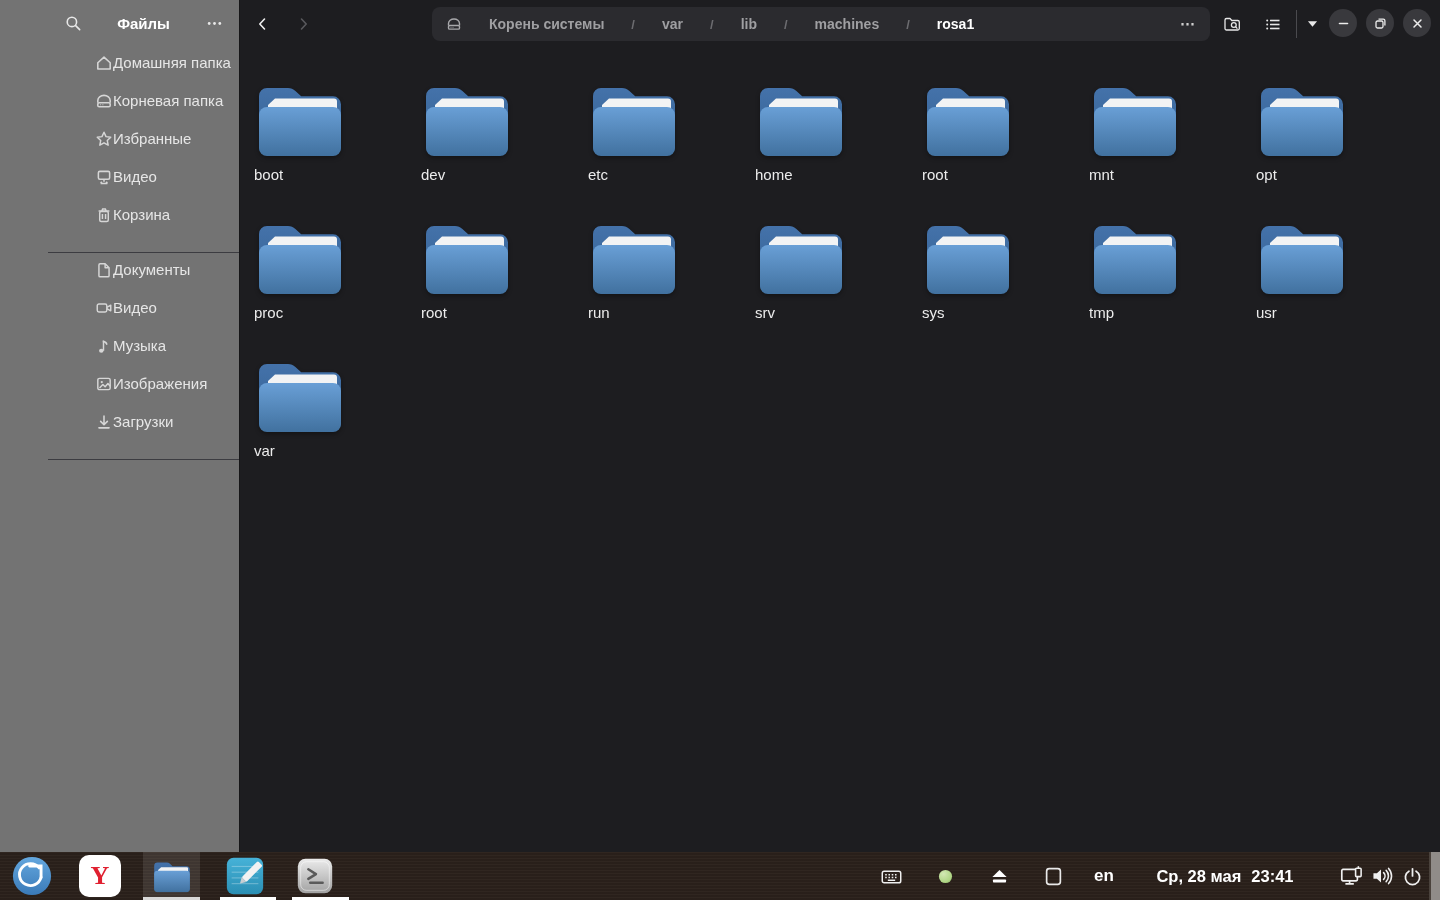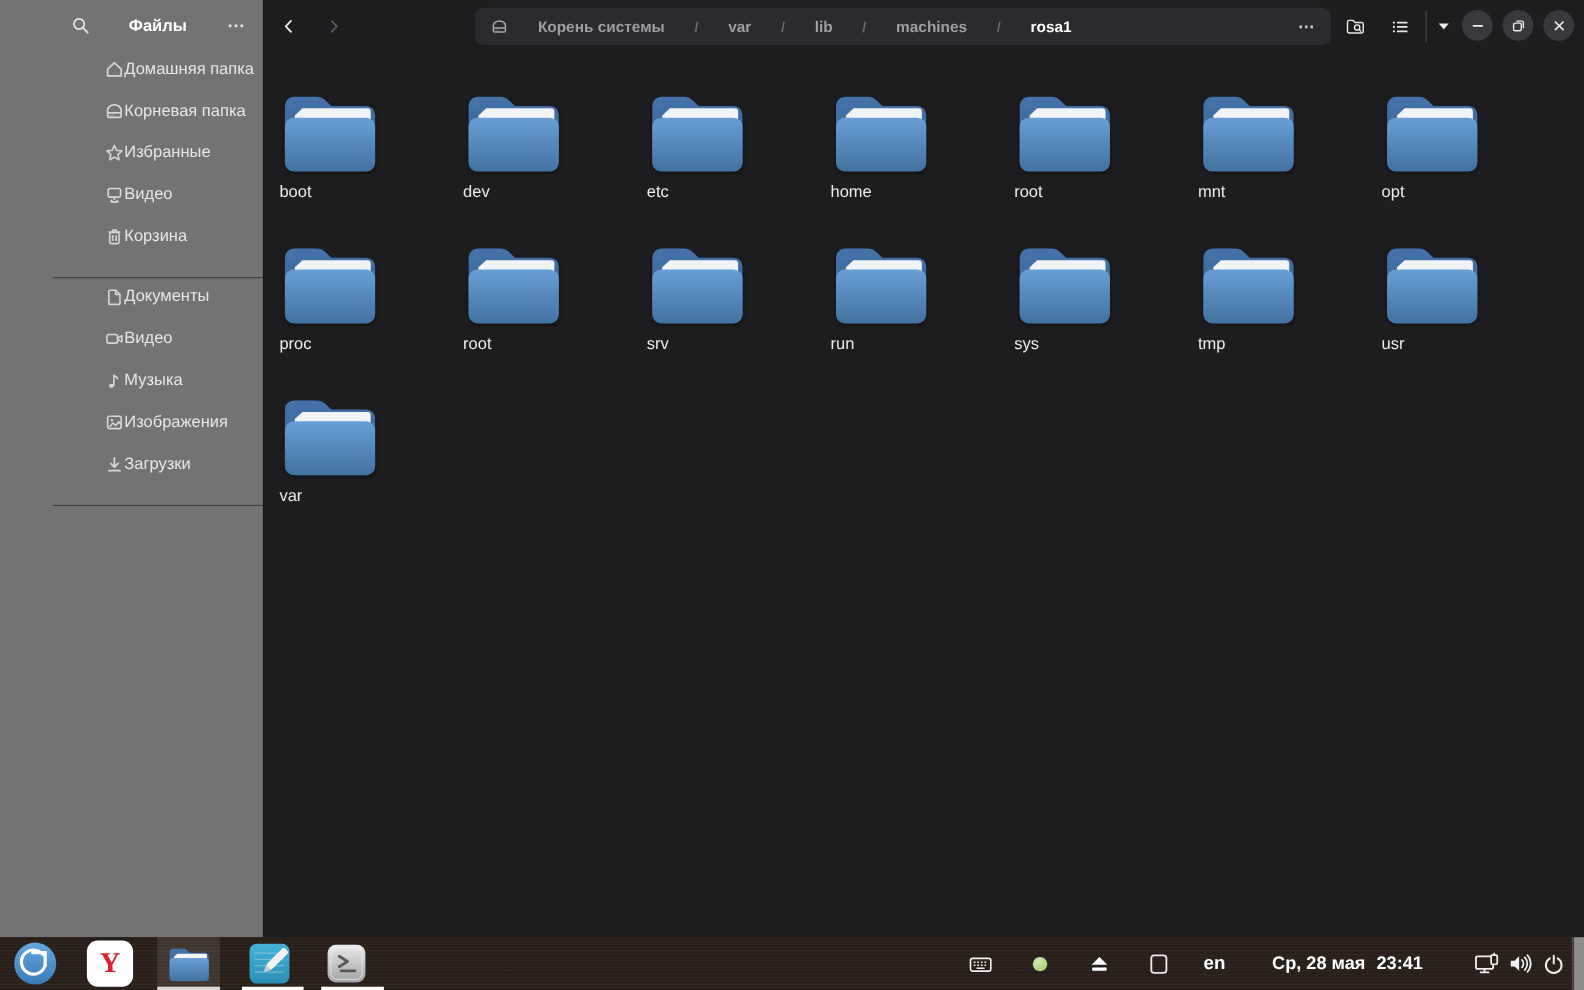--- a/index.html
+++ b/index.html
@@ -376,27 +376,27 @@
         <div class="cell">
             <svg class="folder-svg">
               <use href="#sym-folder"></use>
             </svg>
             <div class="cell-label">root</div>
           </div>
         <div class="cell">
             <svg class="folder-svg">
               <use href="#sym-folder"></use>
             </svg>
+            <div class="cell-label">run</div>
+          </div>
+        <div class="cell">
+            <svg class="folder-svg">
+              <use href="#sym-folder"></use>
+            </svg>
             <div class="cell-label">srv</div>
-          </div>
-        <div class="cell">
-            <svg class="folder-svg">
-              <use href="#sym-folder"></use>
-            </svg>
-            <div class="cell-label">run</div>
           </div>
         <div class="cell">
             <svg class="folder-svg">
               <use href="#sym-folder"></use>
             </svg>
             <div class="cell-label">sys</div>
           </div>
         <div class="cell">
             <svg class="folder-svg">
               <use href="#sym-folder"></use>

